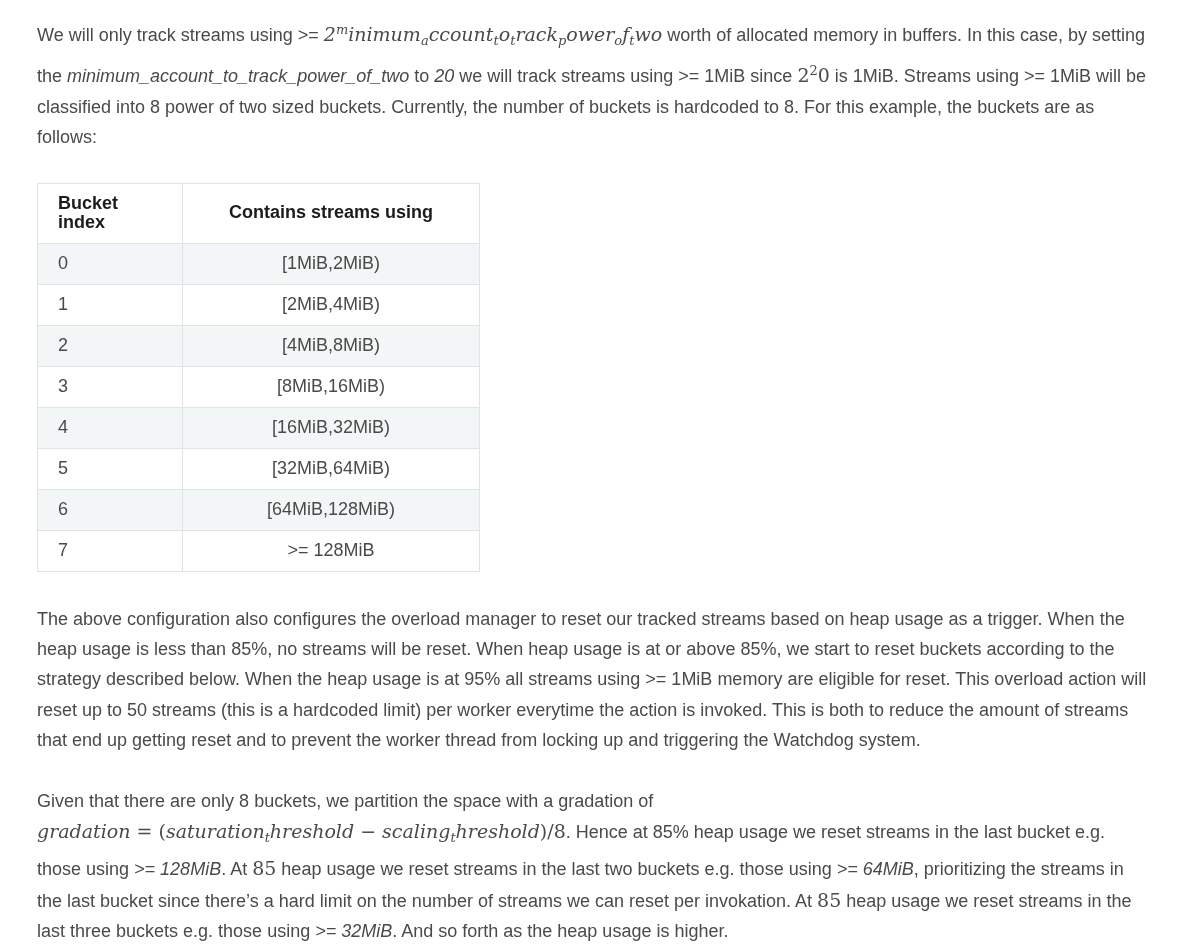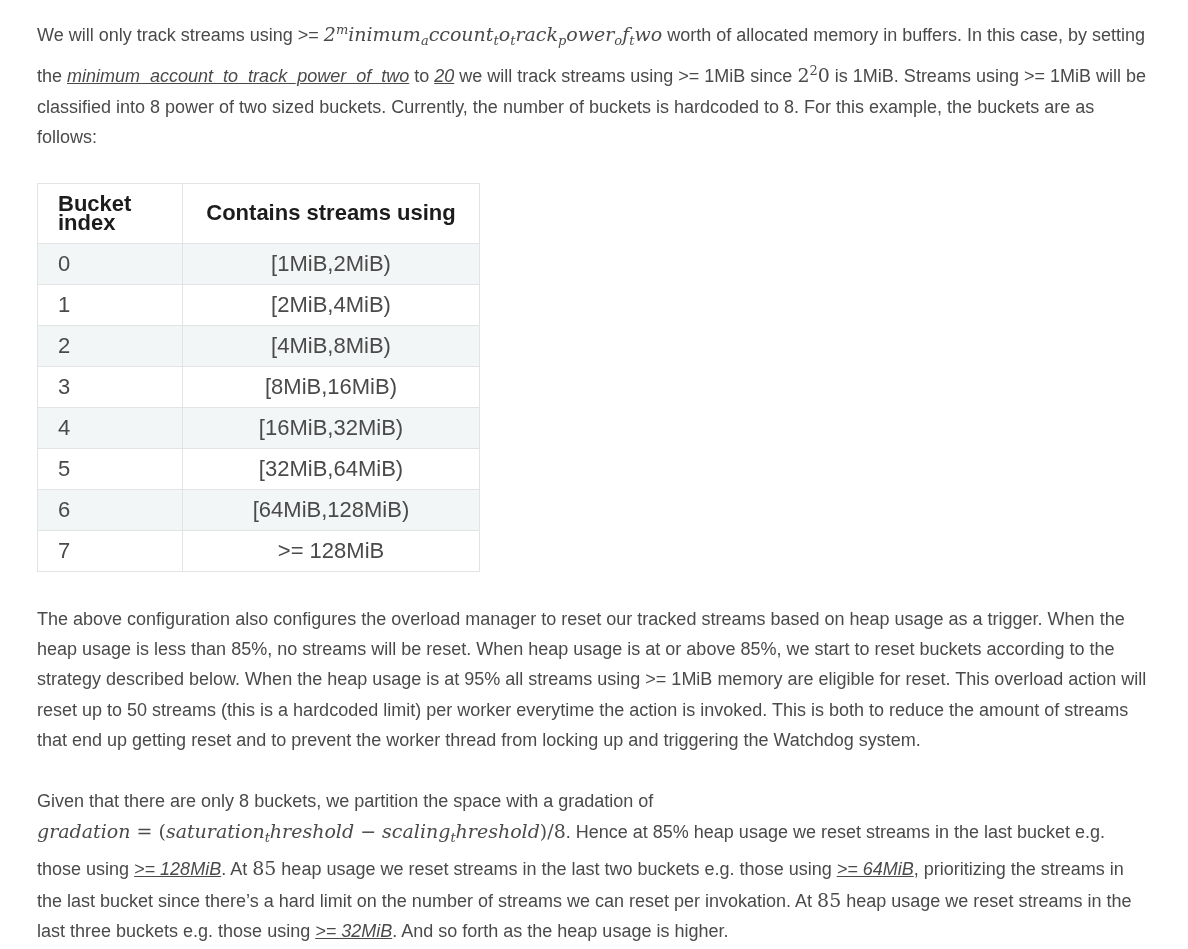--- a/index.html
+++ b/index.html
@@ -14,32 +14,32 @@
     -webkit-font-smoothing: antialiased;
   }
   .content {
     padding: 15px 38px 20px 37px;
   }
   p.doc-paragraph {
     margin: 0 0 30px 0;
   }
   
   .seg-n  { }
-  .seg-i  { font-style: italic; text-decoration: underline; }
+  .seg-i  { font-style: italic; }
   .seg-m  { font-family: "DejaVu Serif", serif; font-style: italic; font-size: 19px; }
   .seg-mu { font-family: "DejaVu Serif", serif; font-style: normal; font-size: 19px; }
   .seg-msub { font-family: "DejaVu Serif", serif; font-style: italic; font-size: 13px; vertical-align: -4px; }
   .seg-msup { font-family: "DejaVu Serif", serif; font-style: italic; font-size: 13px; vertical-align: 7px; }
   .seg-musup{ font-family: "DejaVu Serif", serif; font-style: normal; font-size: 13px; vertical-align: 7px; }
   .seg-group { white-space: nowrap; }
   
   table.buckets {
     border-collapse: collapse;
     margin: 0 0 32px 0;
-    font-size: 22px;
+    font-size: 18px;
   }
   table.buckets th, table.buckets td {
     border: 1px solid #e2e4e4;
     text-align: left;
     line-height: 19px;
     padding: 10px 20px 11px 20px;
     vertical-align: middle;
   }
   table.buckets th {
     font-weight: bold;

